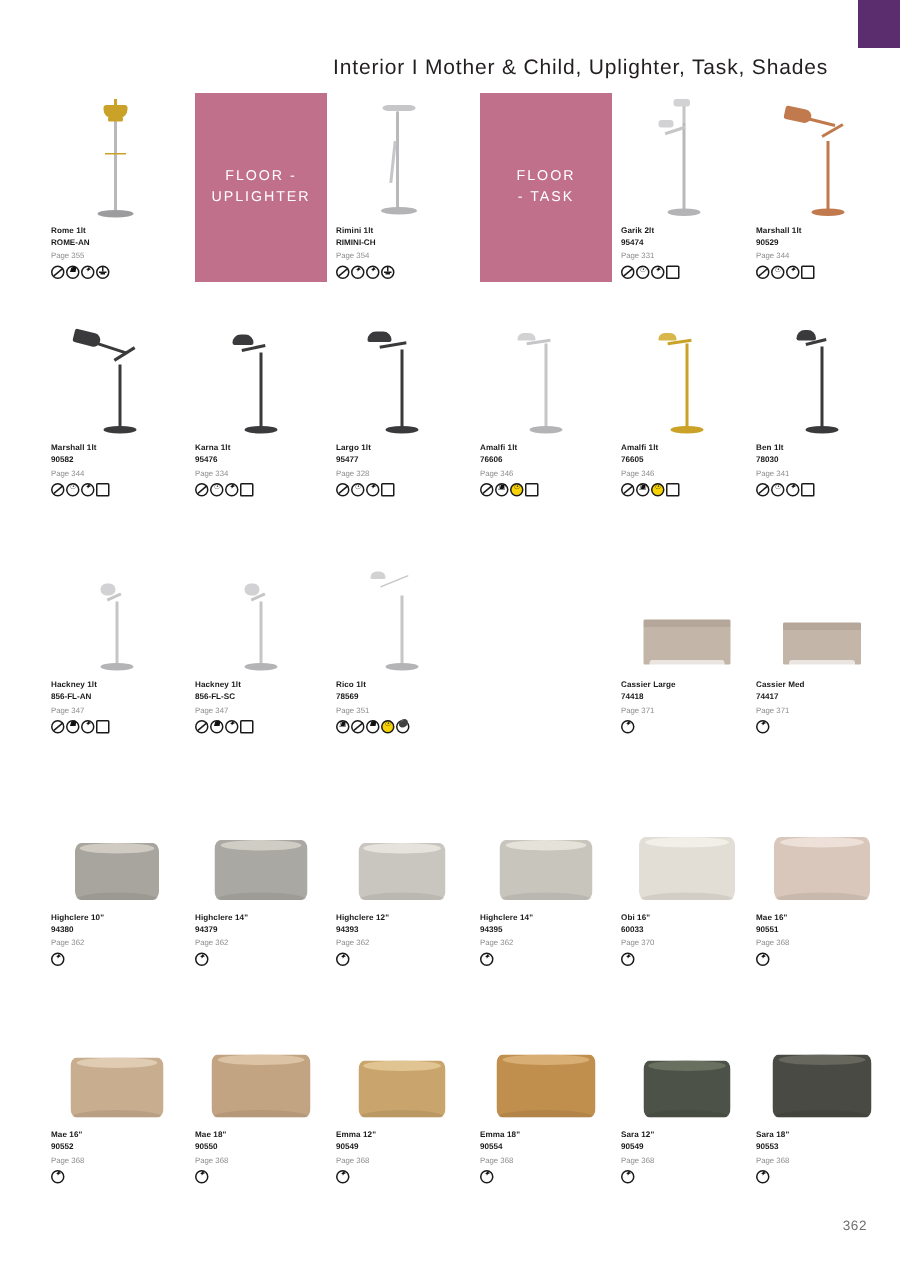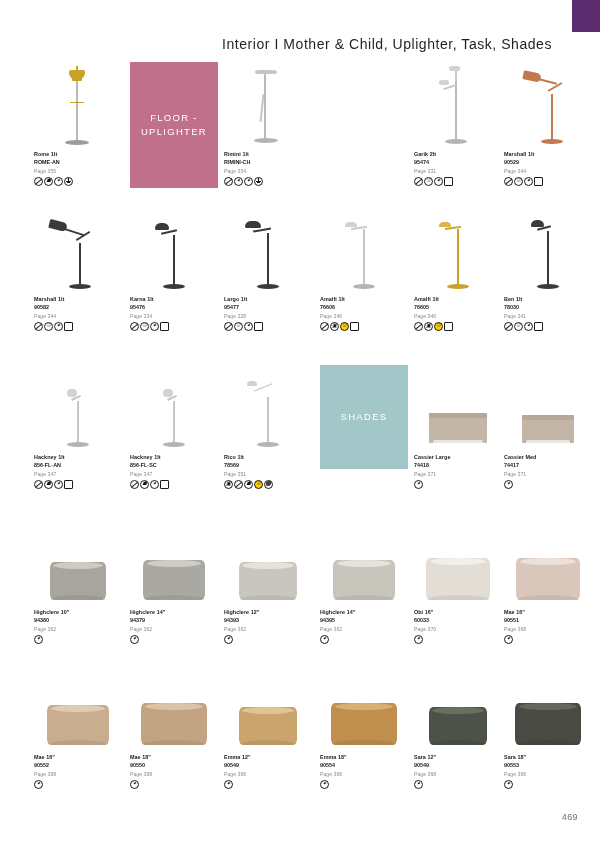--- a/index.html
+++ b/index.html
@@ -196,20 +196,24 @@
           <span class="ic">
               <i class="ring"></i>
               <i class="bar"></i>
               <i class="bar2"></i>
               <i class="stem"></i>
             </span>
         </div>
       </div>
     </div>
 
+    <div class="banner pink" style="left:286px;top:0;width:88px;height:126px;">
+      <span style="white-space:pre-line;">FLOOR
+- TASK</span>
+    </div>
 
     <div class="cell" style="left:380px;">
       <div class="shot">
         <div class="lamp">
           <div class="pole" style="left:34px;top:18px;width:1.8px;height:60px;"></div>
           <div class="pole" style="left:22px;top:22px;width:14px;height:1.6px;background:#c6c6c8;transform:rotate(-18deg);"></div>
           <div class="head" style="left:18px;top:16px;width:10px;height:5px;background:#d2d2d4;border-radius:2px;"></div>
           <div class="pole" style="left:34px;top:4px;width:1.6px;height:14px;background:#c6c6c8;"></div>
           <div class="head" style="left:28px;top:2px;width:11px;height:5px;background:#d2d2d4;border-radius:2px;"></div>
           <div class="base-ell" style="left:24px;top:75px;width:22px;height:5px;background:#b4b4b6;"></div>
@@ -575,23 +579,20 @@
               <i class="gl">☉</i>
             </span>
           <span class="ic">
               <i class="ring"></i>
               <i class="gl">⚫</i>
             </span>
         </div>
       </div>
     </div>
 
-    <div class="banner teal" style="left:286px;top:0;width:88px;height:104px;">
-      <span>SHADES</span>
-    </div>
 
     <div class="cell" style="left:380px;">
       <div class="shot">
         <div class="boxshade" style="margin-bottom:8px;">
           <div class="bx" style="background:#c3b5a7;"></div>
           <div class="tp"></div>
           <div class="gl2"></div>
         </div>
       </div>
       <div class="meta">
@@ -882,13 +883,13 @@
               <i class="ring"></i>
               <i class="gl">✦</i>
             </span>
         </div>
       </div>
     </div>
   </div>
 
 </div>
 
-<div class="pagenum">469</div>
+<div class="pagenum">362</div>
 
 </body></html>

